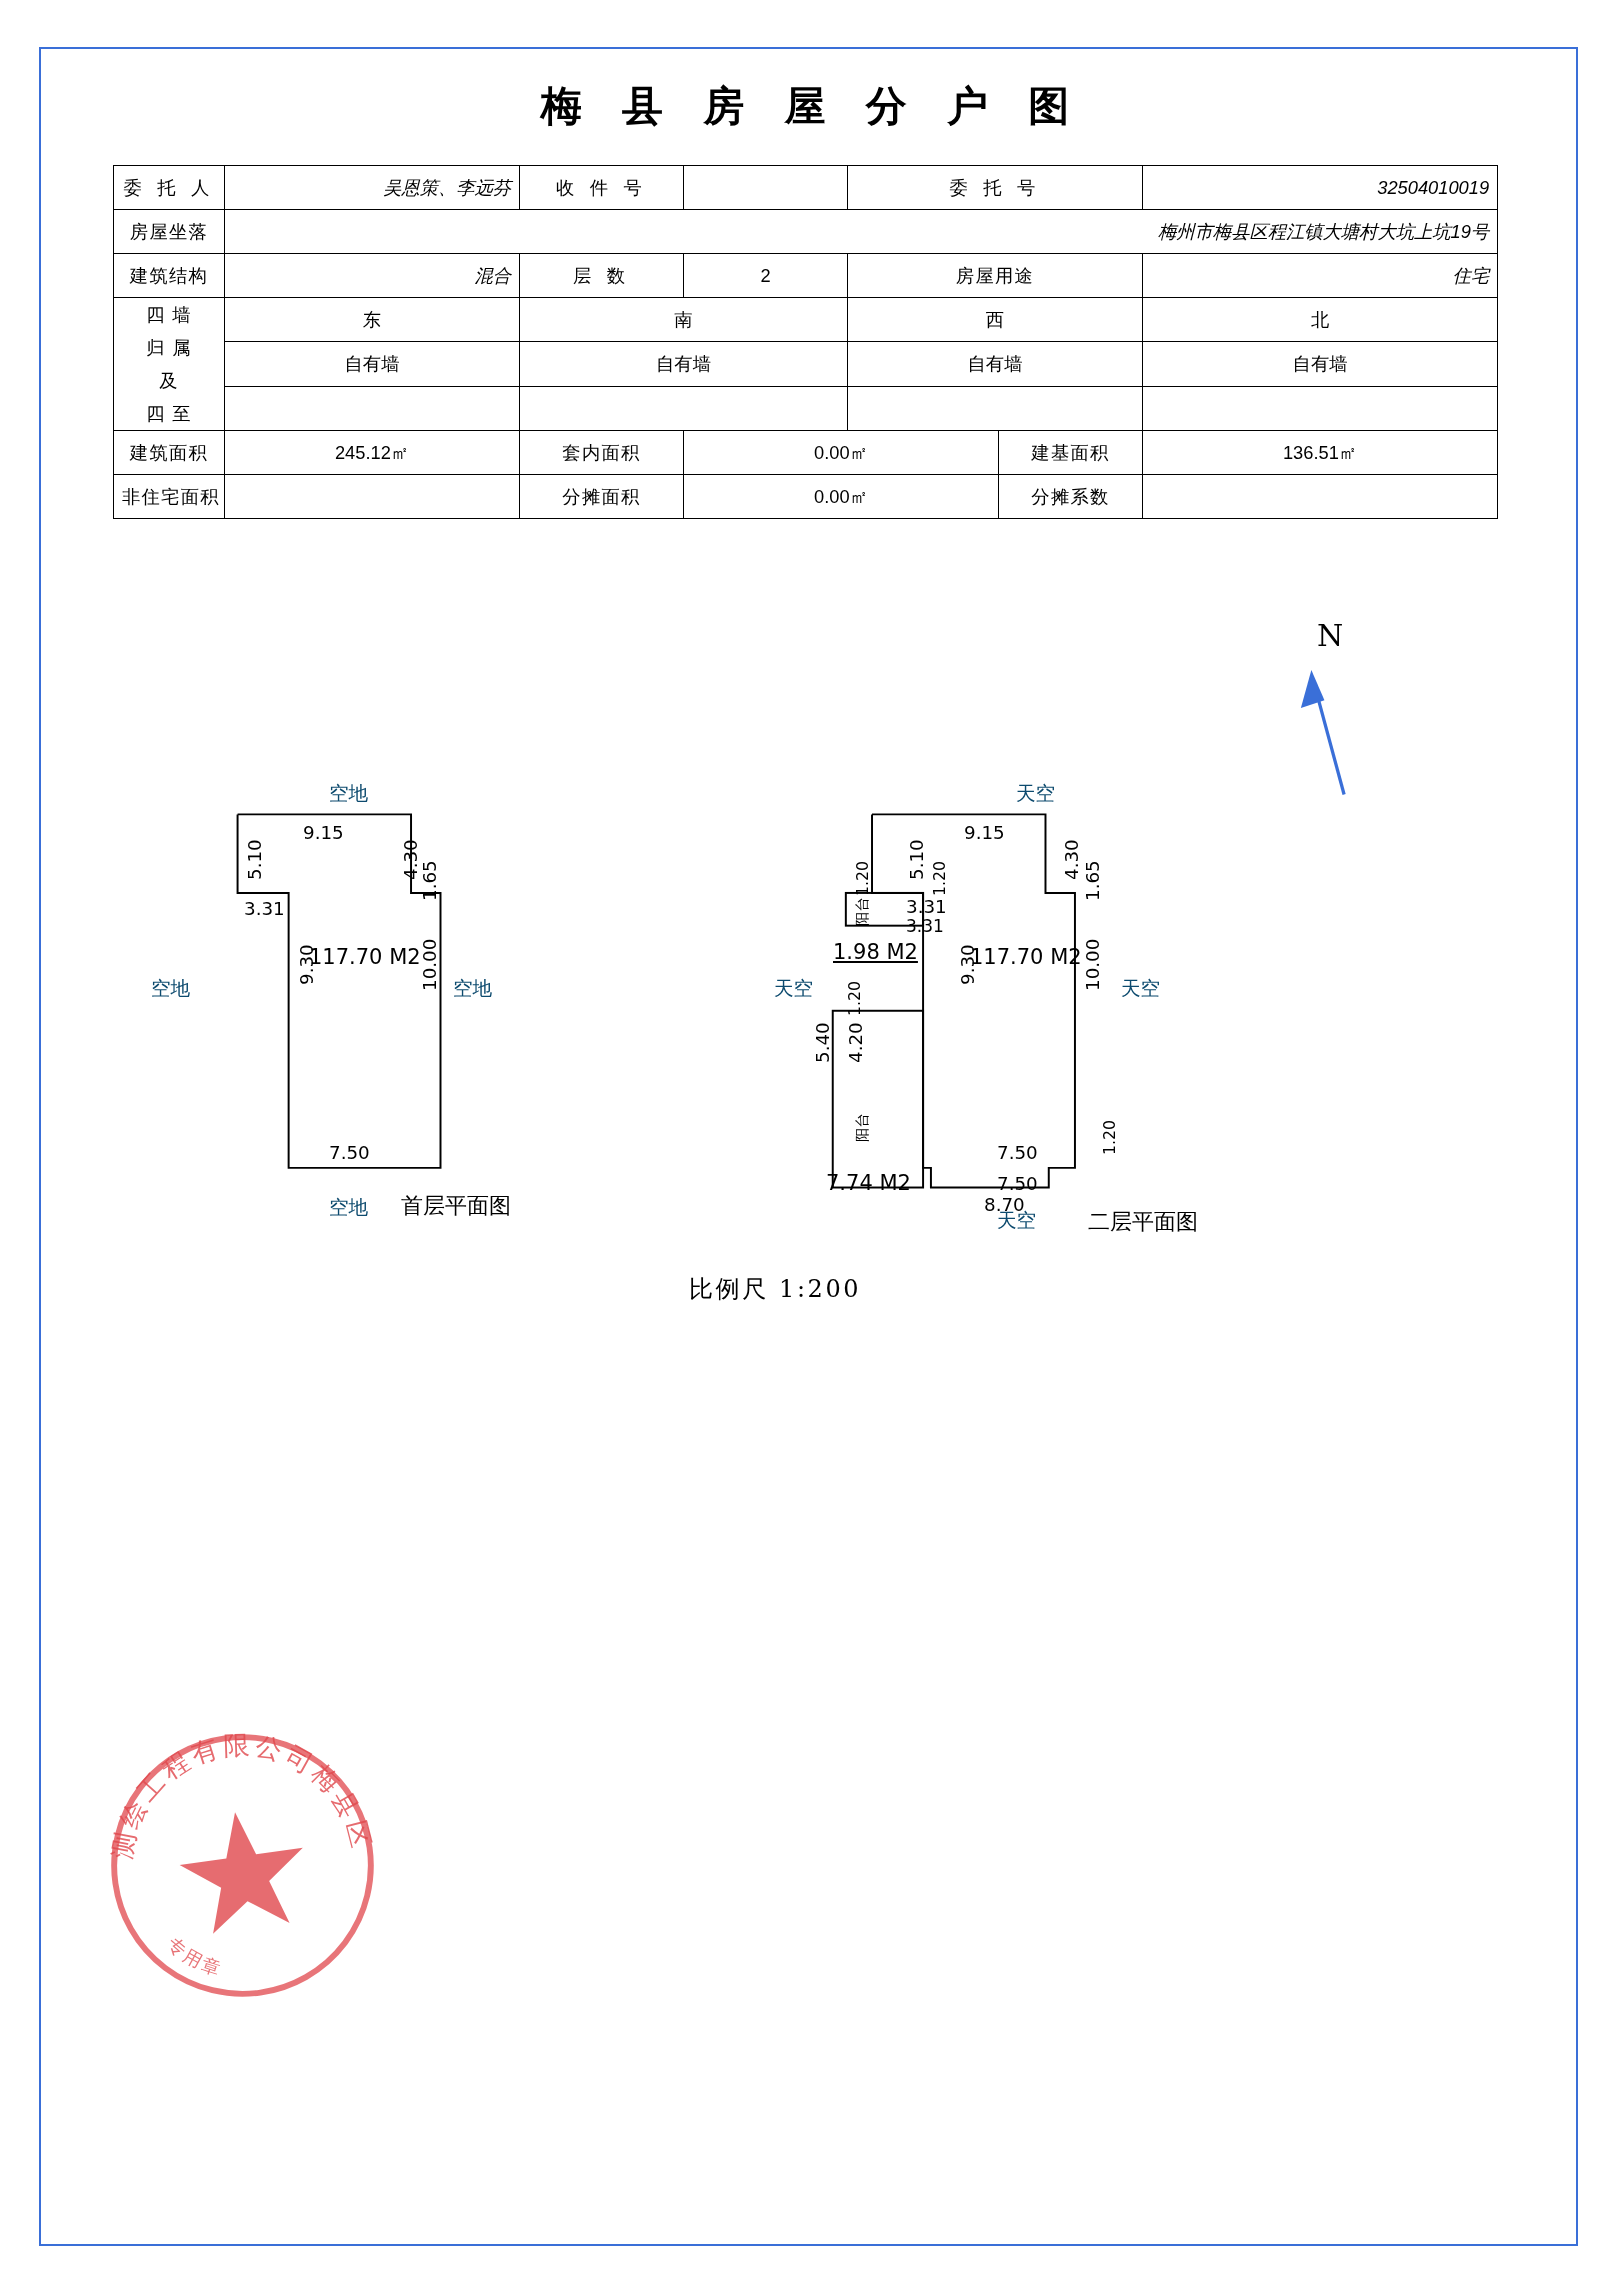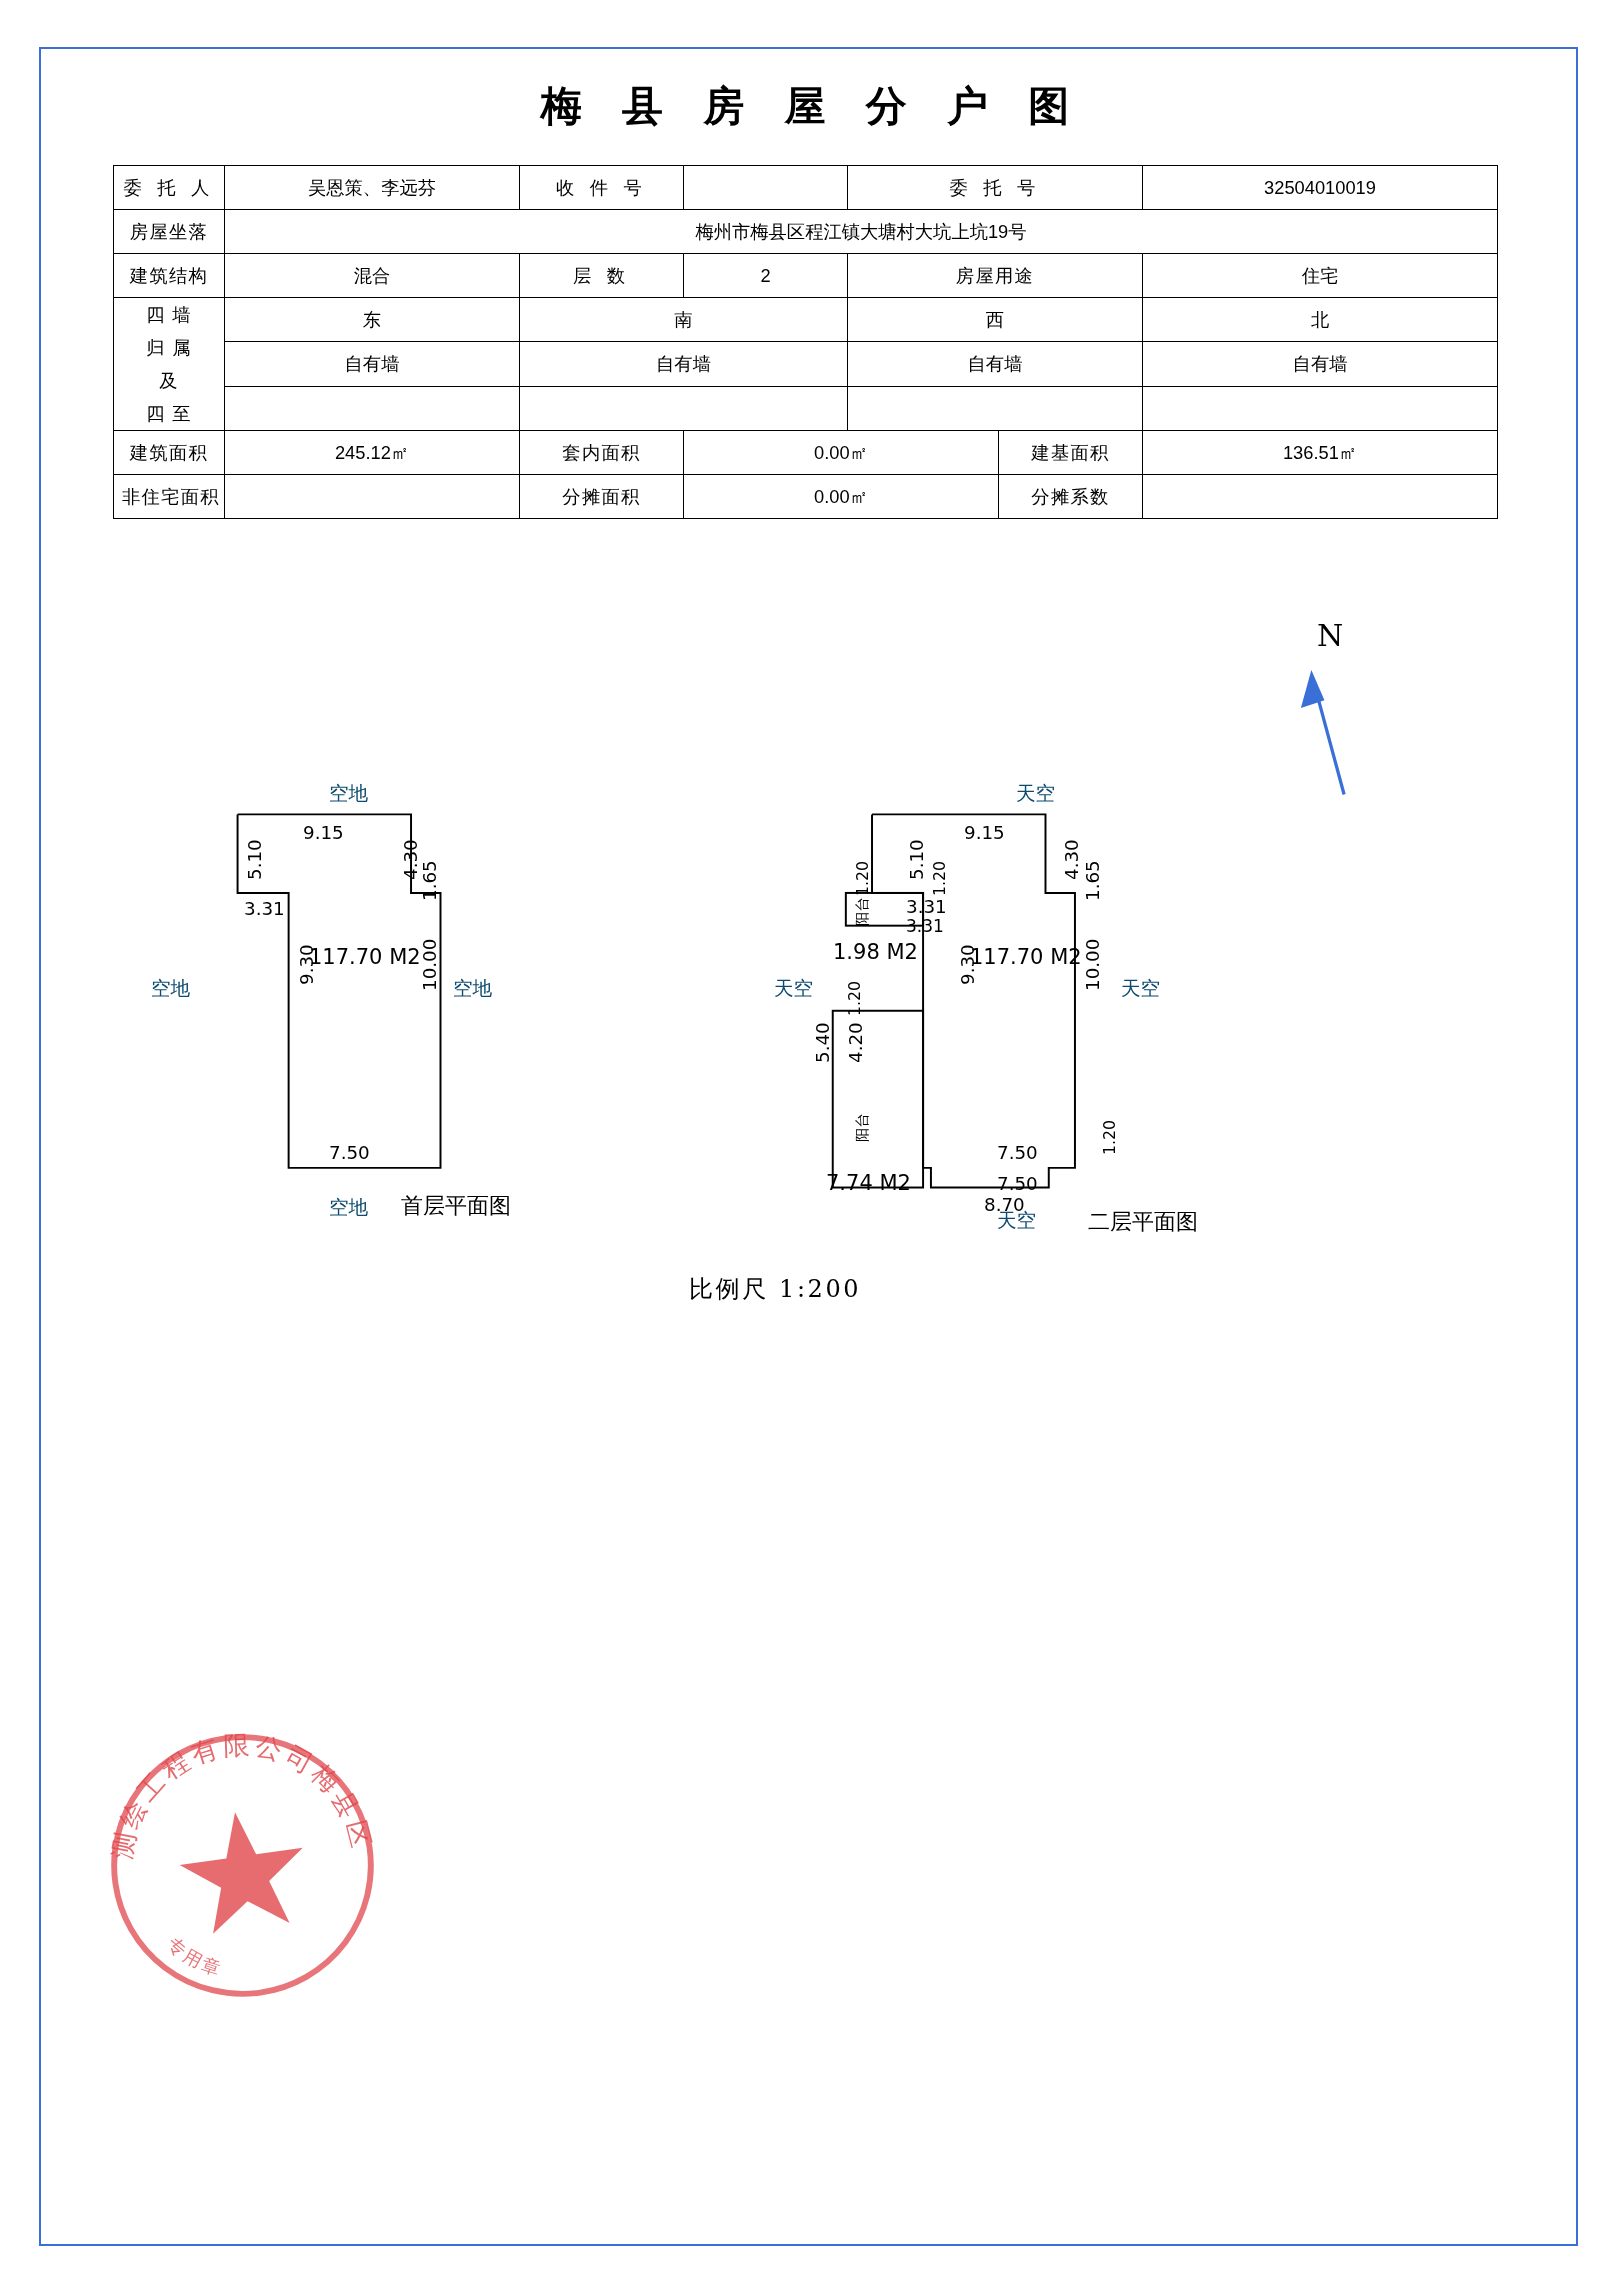--- a/index.html
+++ b/index.html
@@ -5,21 +5,21 @@
   html,body{margin:0;padding:0;background:#ffffff;}
   body{width:1623px;height:2295px;font-family:"Liberation Sans","DejaVu Sans",sans-serif;color:#000;position:relative;}
   .page{position:absolute;left:0;top:0;width:1623px;height:2295px;overflow:hidden;}
   .outer-border{position:absolute;left:39px;top:47px;width:1539px;height:2199px;border:2px solid #3a6fd8;box-sizing:border-box;}
   .title{position:absolute;left:0;top:79px;width:1623px;text-align:center;font-family:"DejaVu Serif","Liberation Serif",serif;font-weight:bold;font-size:41px;letter-spacing:13px;}
   
   .info-table{position:absolute;left:113px;top:165px;width:1382px;border-collapse:collapse;table-layout:fixed;}
   .info-table td{border:1.3px solid #000;height:43px;font-size:18.3px;padding:0 7.9px;vertical-align:middle;}
   .lbl{text-align:center;letter-spacing:5.2px;font-size:18.3px;white-space:nowrap;}
   .lbl2{text-align:center;letter-spacing:1.3px;font-size:18.3px;white-space:nowrap;}
-  .val{text-align:center;font-size:18.3px;}
+  .val{text-align:right;font-size:18.3px;font-style:italic;}
   .ctr{text-align:center;font-size:18.3px;}
   .dirhead{text-align:center;font-size:18.3px;}
   
   .draw-area{position:absolute;left:113px;top:618px;width:1382px;height:1309px;}
   .cn{font-family:"DejaVu Serif","Liberation Serif",serif;}
   .lbl-cn{position:absolute;font-family:"DejaVu Serif","Liberation Serif",serif;font-size:19.6px;color:#0c4a6e;}
   .dim{position:absolute;font-family:"DejaVu Sans",sans-serif;font-size:18.3px;color:#000;white-space:nowrap;}
   .dim.vert{transform:rotate(-90deg);transform-origin:left top;}
   .area-txt{position:absolute;font-family:"DejaVu Sans",sans-serif;font-size:21px;}
   .plan-name{position:absolute;font-family:"DejaVu Serif","Liberation Serif",serif;font-size:22px;}
@@ -169,21 +169,21 @@
     <div class="dim vert" style="left:844px;top:367px;">9.30</div>
     <div class="dim vert" style="left:969px;top:373px;">10.00</div>
     <div class="dim vert" style="left:732px;top:398px;font-size:15.7px;">1.20</div>
     <div class="dim vert" style="left:732px;top:445px;">4.20</div>
     <div class="dim vert" style="left:699px;top:445px;">5.40</div>
     <div class="dim" style="left:884px;top:524px;">7.50</div>
     <div class="dim" style="left:884px;top:555px;">7.50</div>
     <div class="dim vert" style="left:987px;top:537px;font-size:15.7px;">1.20</div>
     <div class="dim" style="left:871px;top:576px;">8.70</div>
 
-    <div class="area-txt" style="left:720px;top:322px;">1.98 M2</div>
+    <div class="area-txt" style="left:720px;top:322px;text-decoration:underline;">1.98 M2</div>
     <div class="area-txt" style="left:857px;top:327px;">117.70 M2</div>
     <div class="area-txt" style="left:713px;top:553px;">7.74 M2</div>
     <div class="dim vert" style="left:740px;top:308px;font-size:14.4px;">阳台</div>
     <div class="dim vert" style="left:740px;top:524px;font-size:14.4px;">阳台</div>
     <div class="plan-name" style="left:975px;top:589px;">二层平面图</div>
 
     <div class="scale-txt" style="left:576px;top:655px;">比例尺 1:200</div>
   </div>
 
   <svg class="seal" viewBox="0 0 420 420">

